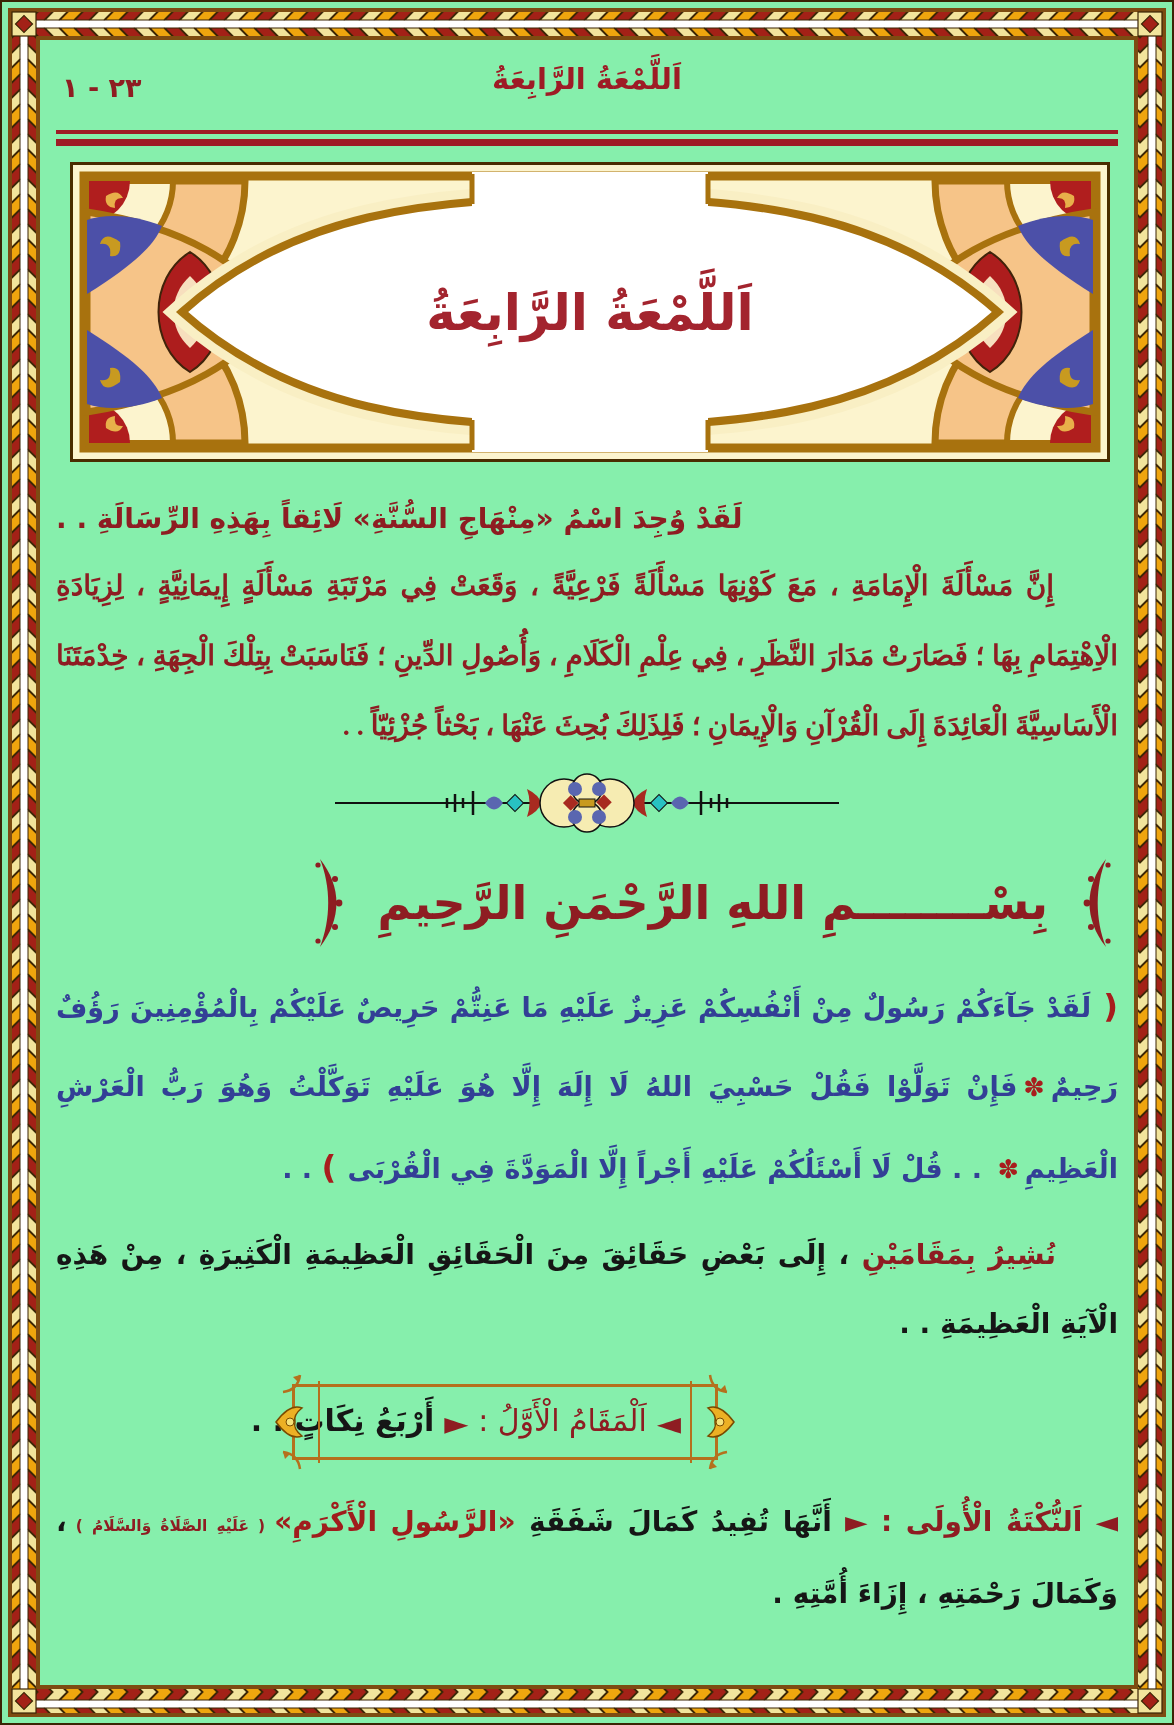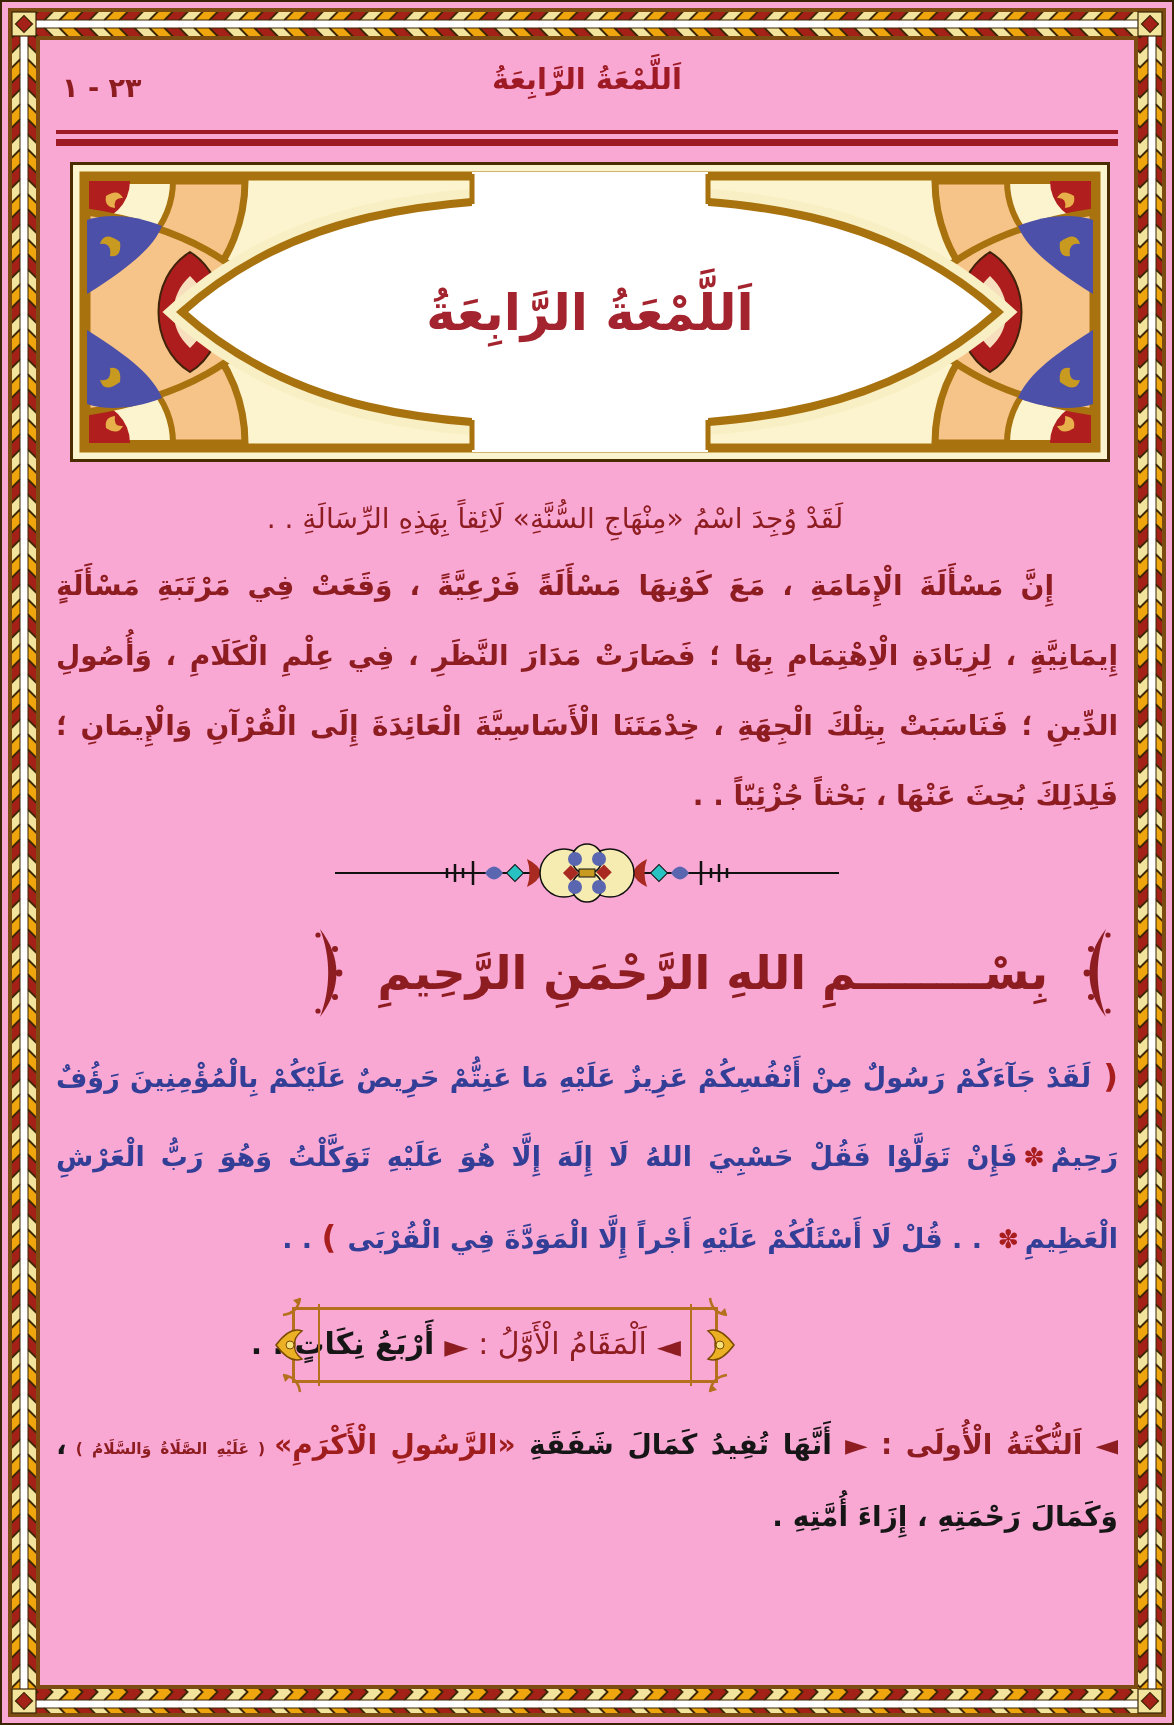--- a/index.html
+++ b/index.html
@@ -1,34 +1,34 @@
 <!DOCTYPE html>
 <html lang="ar"><head>
 <meta charset="utf-8">
 <style>
   html,body{margin:0;padding:0;background:#fff;}
-  .page{position:relative;width:1174px;height:1725px;background:#f9a8d4;overflow:hidden;
+  .page{position:relative;width:1174px;height:1725px;background:#86efac;overflow:hidden;
         font-family:"DejaVu Sans",sans-serif;}
   .border-svg{position:absolute;left:0;top:0;z-index:0;}
   .content{position:absolute;top:46px;left:56px;right:56px;z-index:1;direction:rtl;}
 
   .header{position:relative;height:56px;margin-top:16px;}
   .pagenum{position:absolute;left:6px;top:10px;direction:ltr;color:#8E1D22;font-weight:bold;font-size:27px;}
   .htitle{text-align:center;color:#9E1B25;font-weight:bold;font-size:29px;}
 
   .rule{margin-top:12px;}
   .rule .r1{height:4px;background:#9E1B25;}
   .rule .r2{height:7px;background:#9E1B25;margin-top:5px;}
 
   .ornate-box{display:block;margin:16px 8px 0 14px;}
 
-  .p1{font-size:28px;font-weight:normal;color:#8E1D22;margin:30px 0 0;line-height:1.9;
-      text-align:center;text-indent:64px;}
+  .p1{font-size:28px;font-weight:bold;color:#8E1D22;margin:30px 0 0;line-height:1.9;
+      text-align:left;text-indent:64px;}
   .p2{font-size:28px;font-weight:bold;color:#8E1D22;margin:6px 0 0;line-height:2.5;
-      text-align:justify;text-indent:64px;}
+      text-align:justify;text-indent:64px;font-family:Liberation Serif, serif;}
 
   .divider-wrap{text-align:center;margin-top:10px;}
 
   .bism-row{margin-top:18px;display:flex;align-items:center;gap:30px;}
   .bism-text{color:#8E1D22;font-weight:bold;font-size:46px;white-space:nowrap;}
 
   .verse{font-size:27px;margin:14px 0 0;line-height:2.7;text-align:justify;}
   .seg-v{color:#333F96;font-weight:bold;}
   .seg-ros{color:#A81D1D;font-size:0.95em;padding:0 6px;}
   .seg-brk{color:#A81D1D;font-weight:bold;font-size:1.2em;}
@@ -204,20 +204,21 @@
         <circle cx="27" cy="22" r="3" fill="#8E1D22"></circle>
           <circle cx="31" cy="46" r="3.4" fill="#8E1D22"></circle>
         <circle cx="27" cy="70" r="3" fill="#8E1D22"></circle>
           <circle cx="10" cy="8" r="2.6" fill="#8E1D22"></circle>
         <circle cx="10" cy="84" r="2.6" fill="#8E1D22"></circle>
       </svg>
     </div>
 
     <p class="verse"><span class="seg-brk">( </span><span class="seg-v">لَقَدْ جَآءَكُمْ رَسُولٌ مِنْ أَنْفُسِكُمْ عَزِيزٌ عَلَيْهِ مَا عَنِتُّمْ حَرِيصٌ عَلَيْكُمْ بِالْمُؤْمِنِينَ رَؤُفٌ رَحِيمٌ</span><span class="seg-ros">✽</span><span class="seg-v">فَإِنْ تَوَلَّوْا فَقُلْ حَسْبِيَ اللهُ لَا إِلَهَ إِلَّا هُوَ عَلَيْهِ تَوَكَّلْتُ وَهُوَ رَبُّ الْعَرْشِ الْعَظِيمِ</span><span class="seg-ros">✽</span><span class="seg-v"> . . قُلْ لَا أَسْئَلُكُمْ عَلَيْهِ أَجْراً إِلَّا الْمَوَدَّةَ فِي الْقُرْبَى</span><span class="seg-brk"> )</span><span class="seg-v"> . .</span></p>
 
+    <p class="after"><span class="seg-r">نُشِيرُ بِمَقَامَيْنِ</span><span class="seg-k"> ، إِلَى بَعْضِ حَقَائِقَ مِنَ الْحَقَائِقِ الْعَظِيمَةِ الْكَثِيرَةِ ، مِنْ هَذِهِ الْآيَةِ الْعَظِيمَةِ . .</span></p>
 
     <div class="maqam-wrap">
       <div class="maqam-box"><span class="seg-tri">◄ </span><span class="seg-rt">اَلْمَقَامُ الْأَوَّلُ : </span><span class="seg-tri">► </span><span class="seg-k"> أَرْبَعُ نِكَاتٍ . .</span></div>
       <div class="vr l"></div>
       <div class="vr r"></div>
       <svg class="tulip r" width="30" height="46" viewBox="0 0 30 46">
         <path d="M28,23 Q14,4 2,9 Q11,16 9,23 Q11,30 2,37 Q14,42 28,23 Z" fill="#ECB024" stroke="#7A4A00" stroke-width="1.5"></path>
         <circle cx="14" cy="23" r="4" fill="#F6E27A" stroke="#7A4A00" stroke-width="1"></circle>
       </svg>
       <svg class="tulip l" width="30" height="46" viewBox="0 0 30 46">

